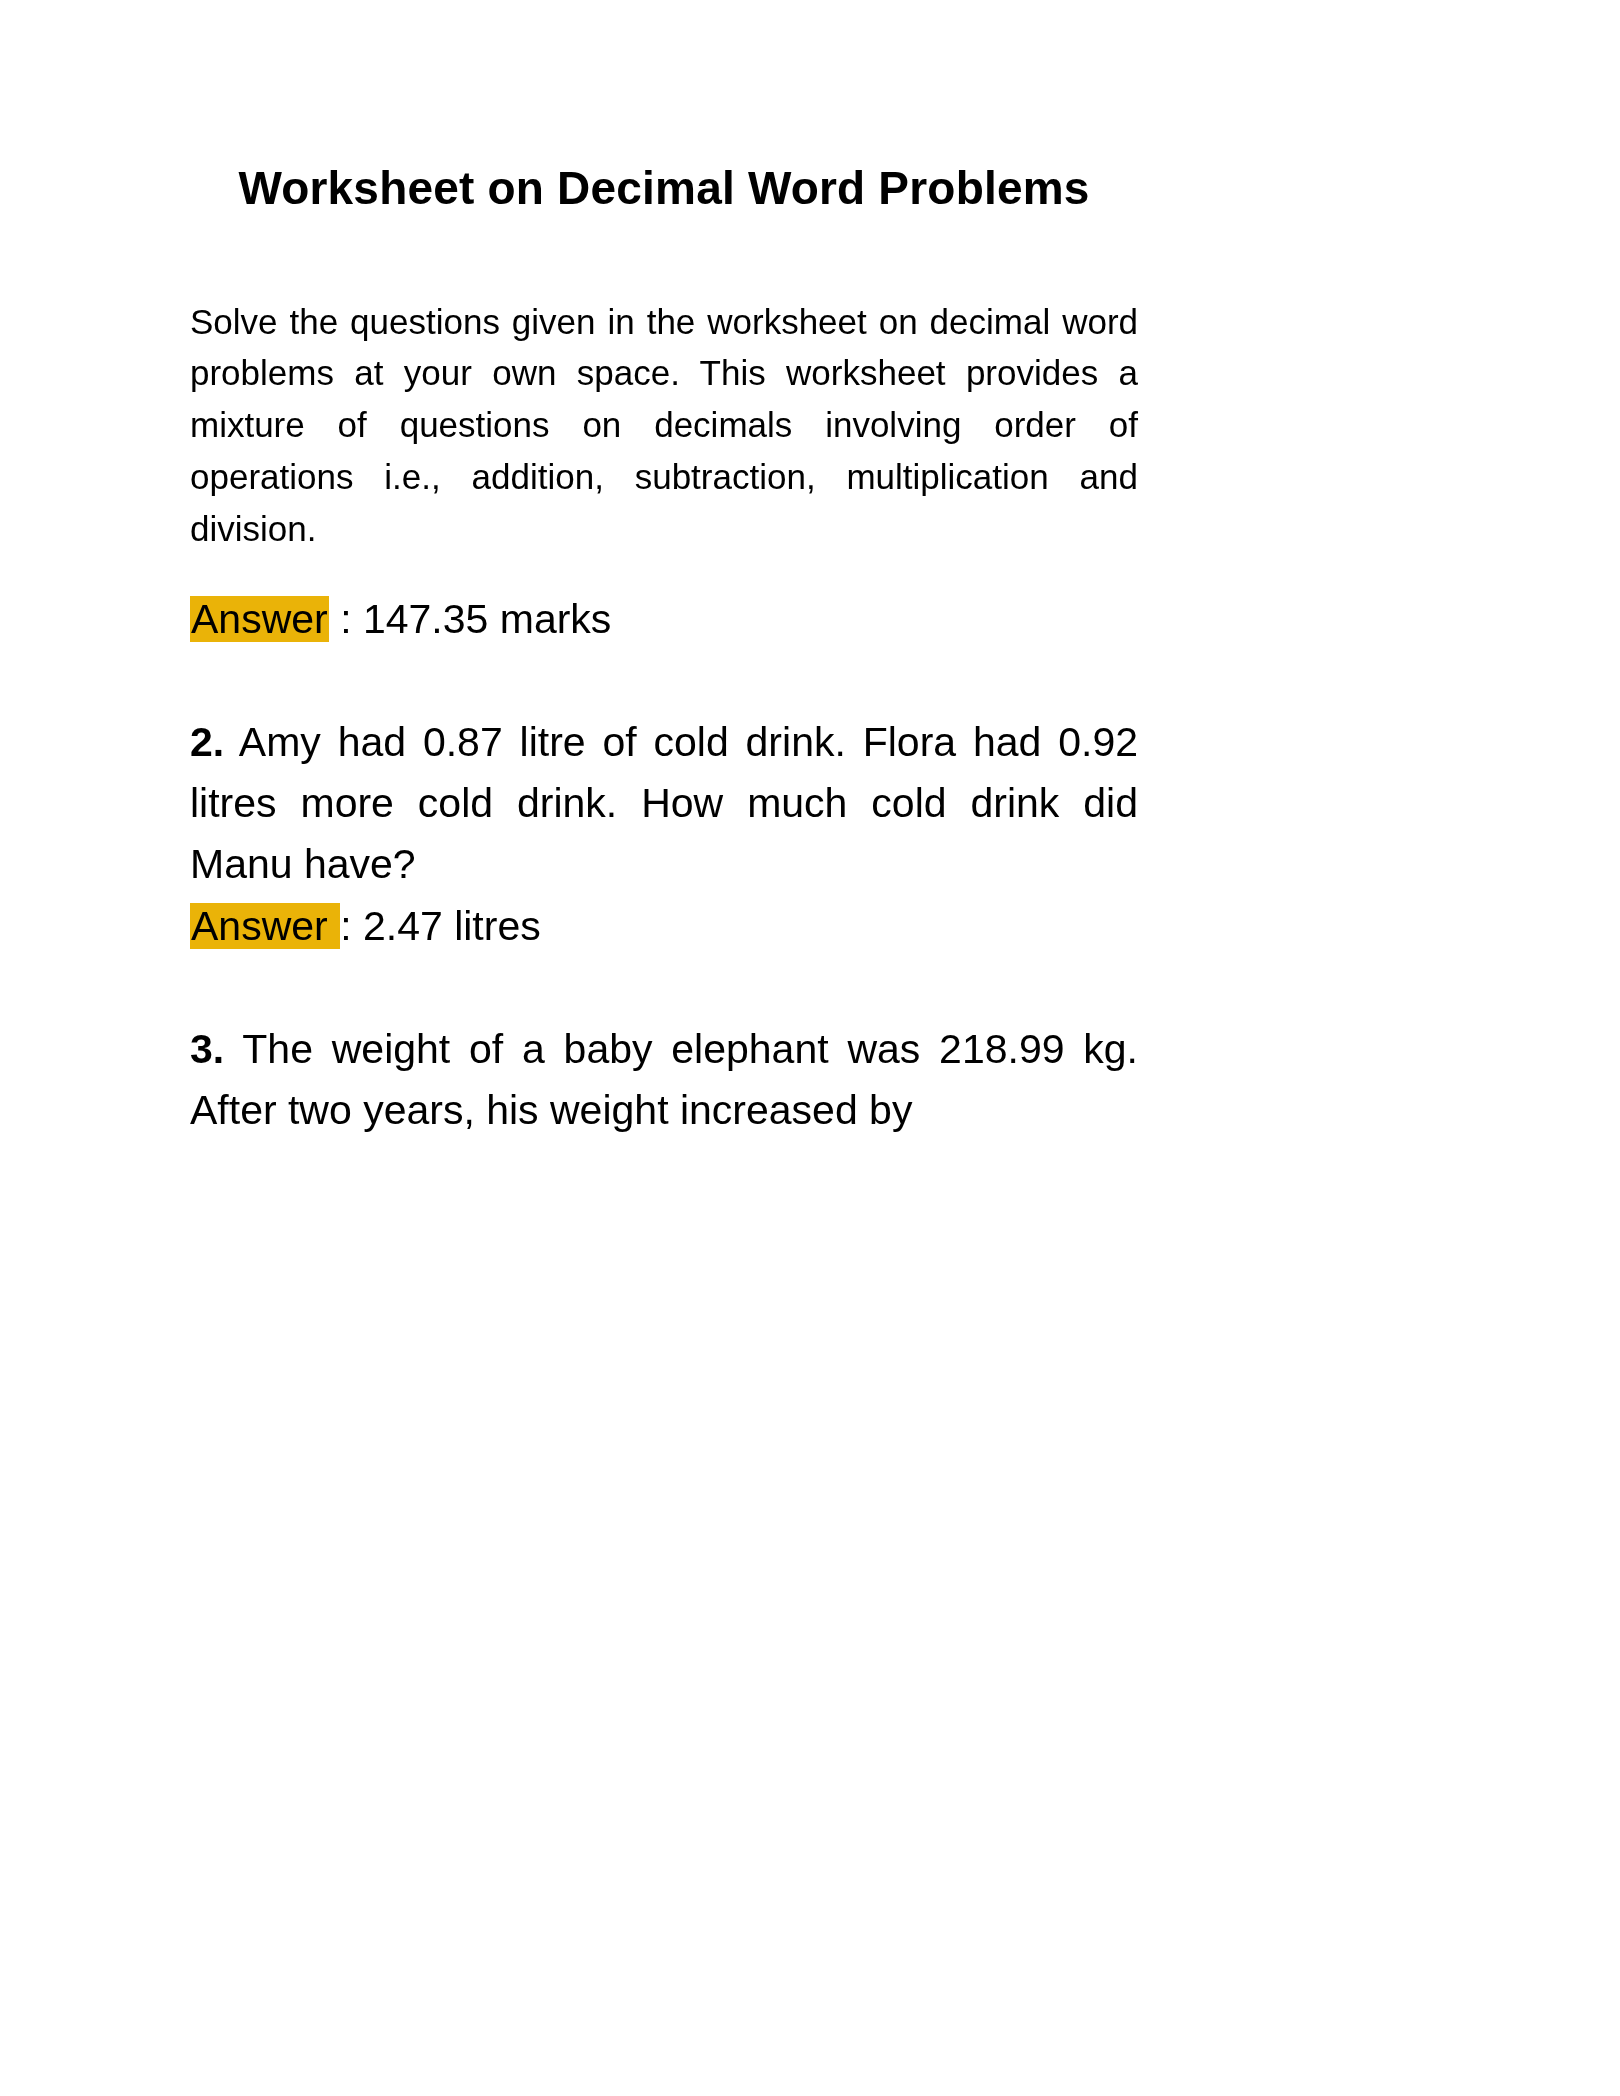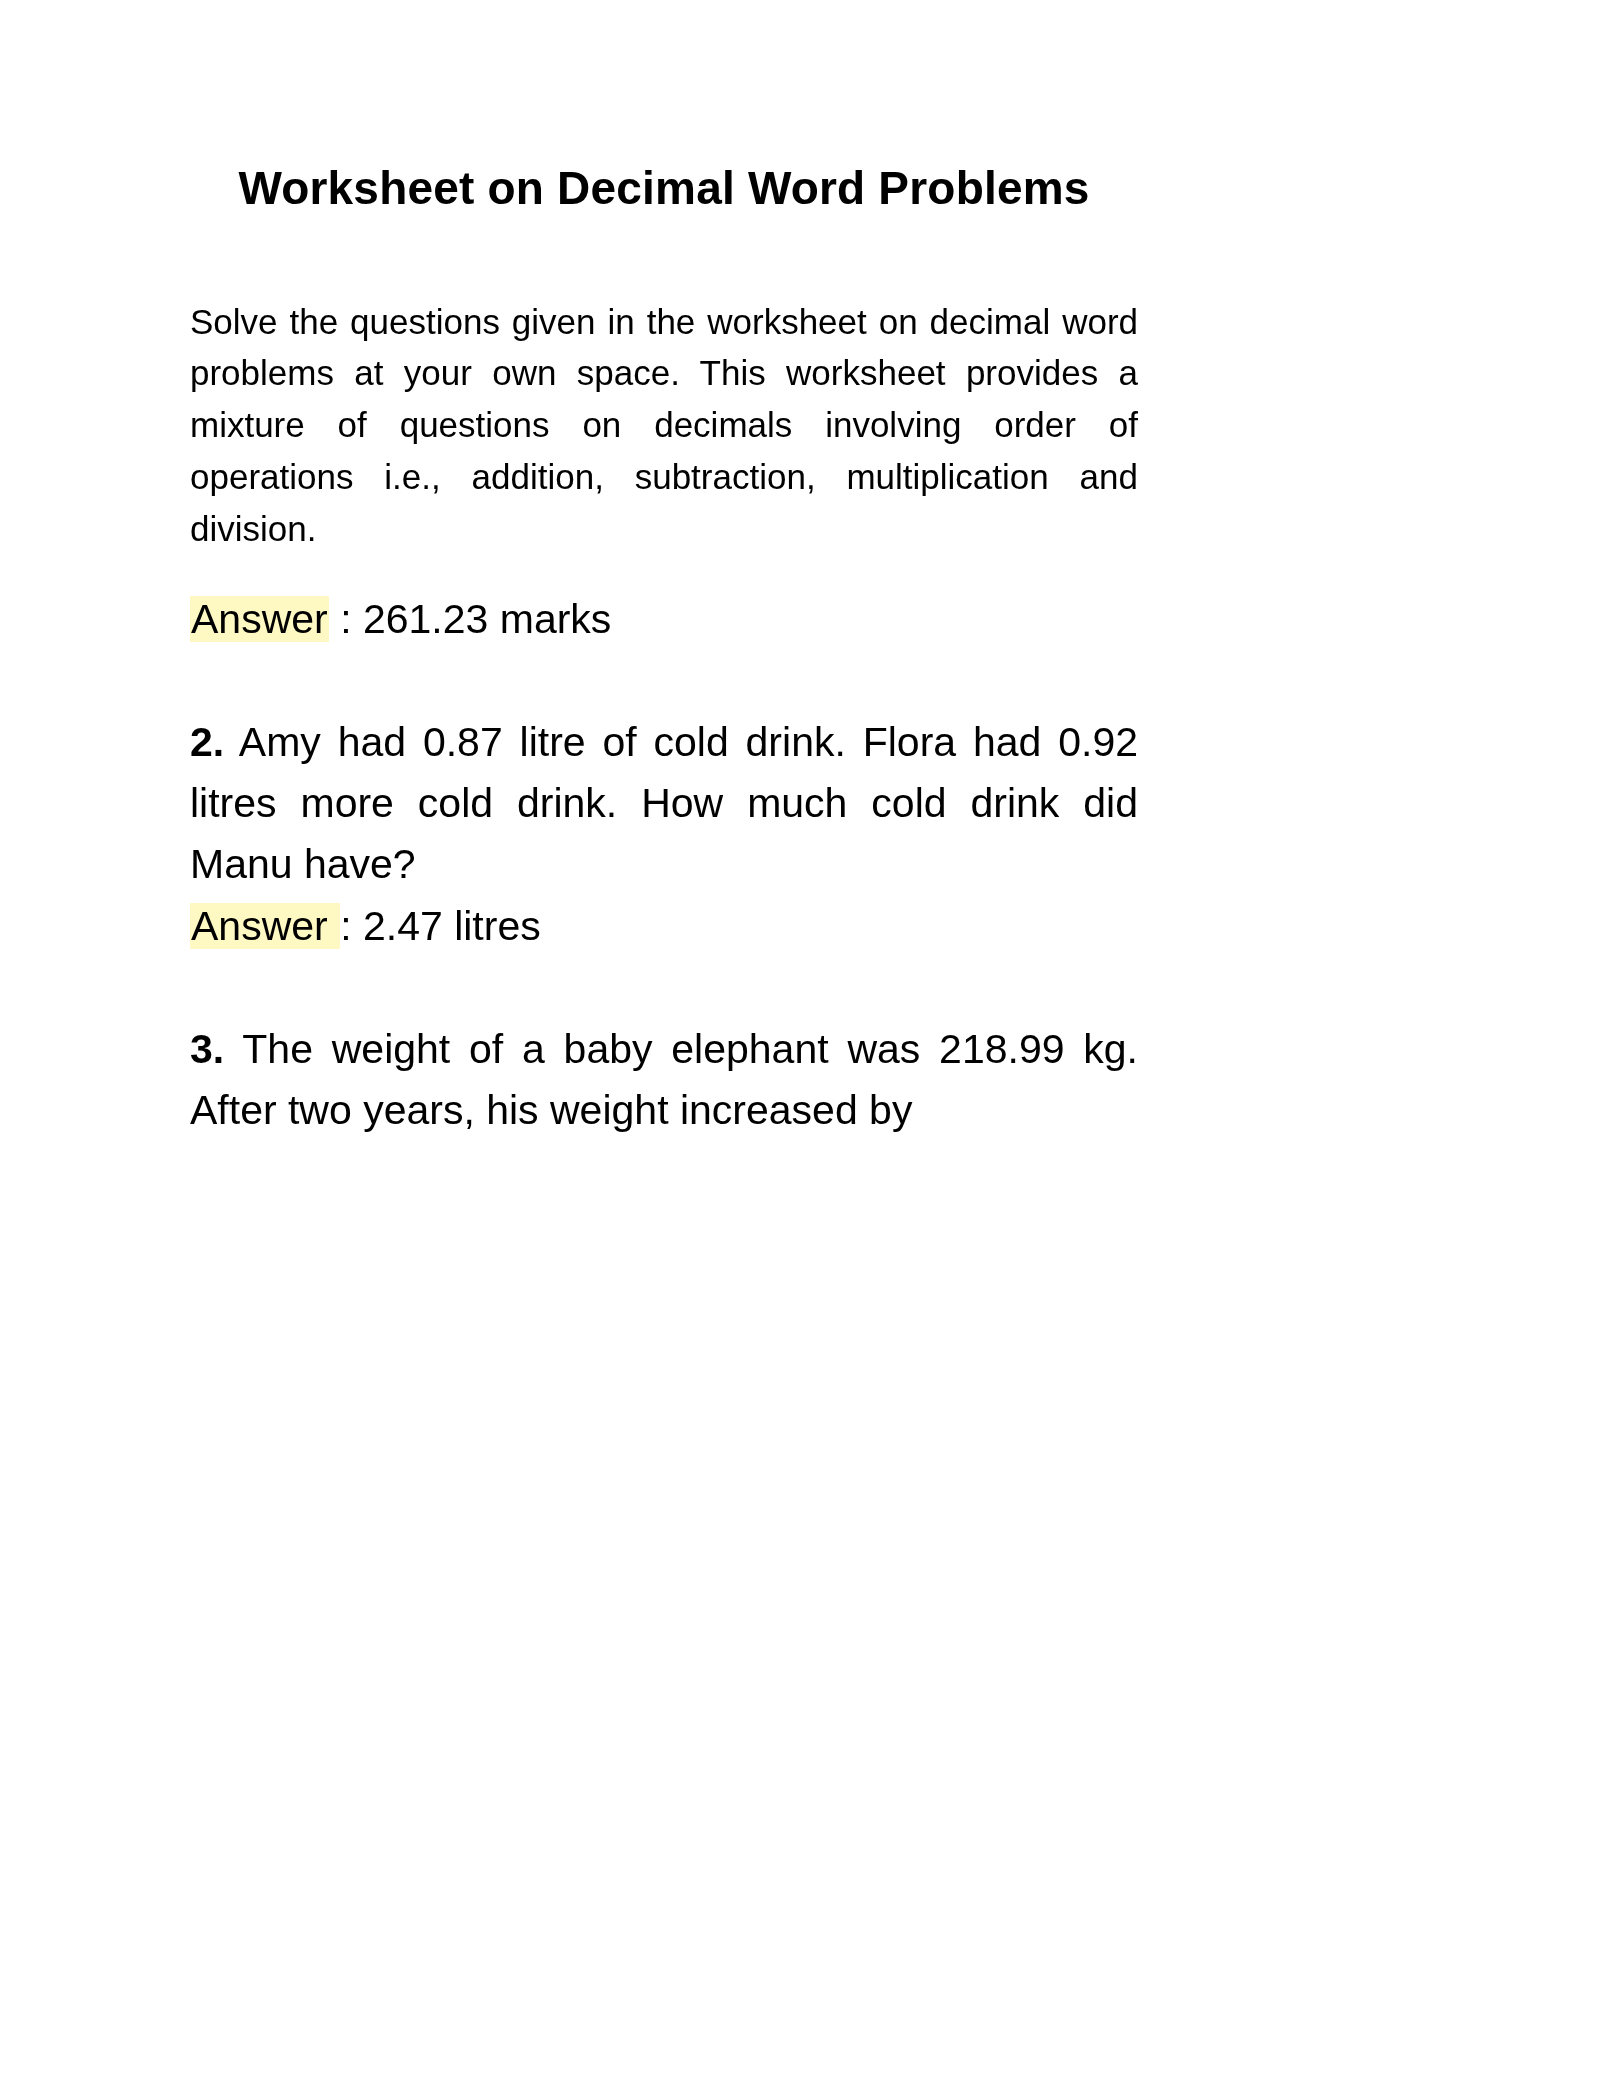--- a/index.html
+++ b/index.html
@@ -46,41 +46,41 @@
   .problem .qnum {
     font-weight: bold;
   }
   .answer-line {
     font-size: 41px;
     line-height: 1.48;
     text-align: left;
     margin-top: 2px;
   }
   .hl {
-    background: #fef9c3;
+    background: #eab308;
     padding: 0 1px;
   }
   .last-para {
     text-align: justify;
     text-justify: inter-word;
   }
   .body-text { display: inline; }
 </style>
 </head>
 <body>
 
 <div class="page">
 
   <h1 class="doc-title">Worksheet on Decimal Word Problems</h1>
 
   <p class="intro">Solve the questions given in the worksheet on decimal word problems at your own space. This worksheet provides a mixture of questions on decimals involving order of operations i.e., addition, subtraction, multiplication and division.</p>
 
   <div class="answer-line">
     <span class="hl">Answer</span><span>&nbsp;</span><span>:</span>
-    <span>261.23 marks</span>
+    <span>147.35 marks</span>
   </div>
 
   <div class="problem">
     <span class="qnum"><span>2</span><span>.</span></span>
     <span class="body-text">Amy had 0.87 litre of cold drink. Flora had 0.92 litres more cold drink. How much cold drink did Manu have?</span>
   </div>
   <div class="answer-line">
     <span class="hl"><span>Answer</span>&nbsp;</span><span>:</span>
     <span>2.47 litres</span>
   </div>

